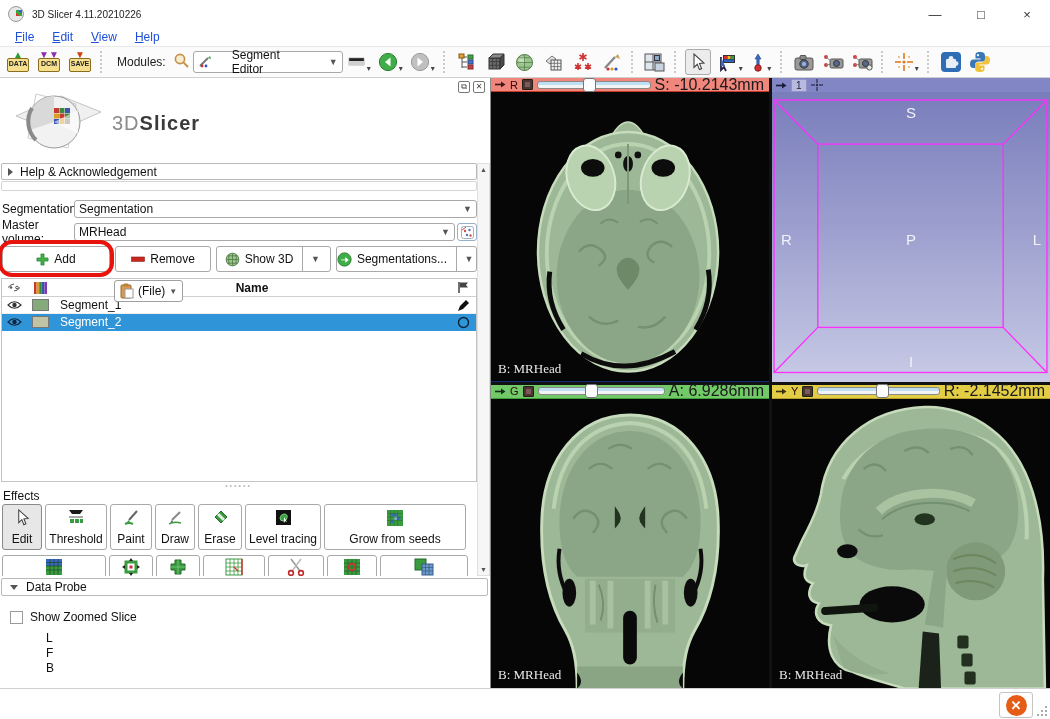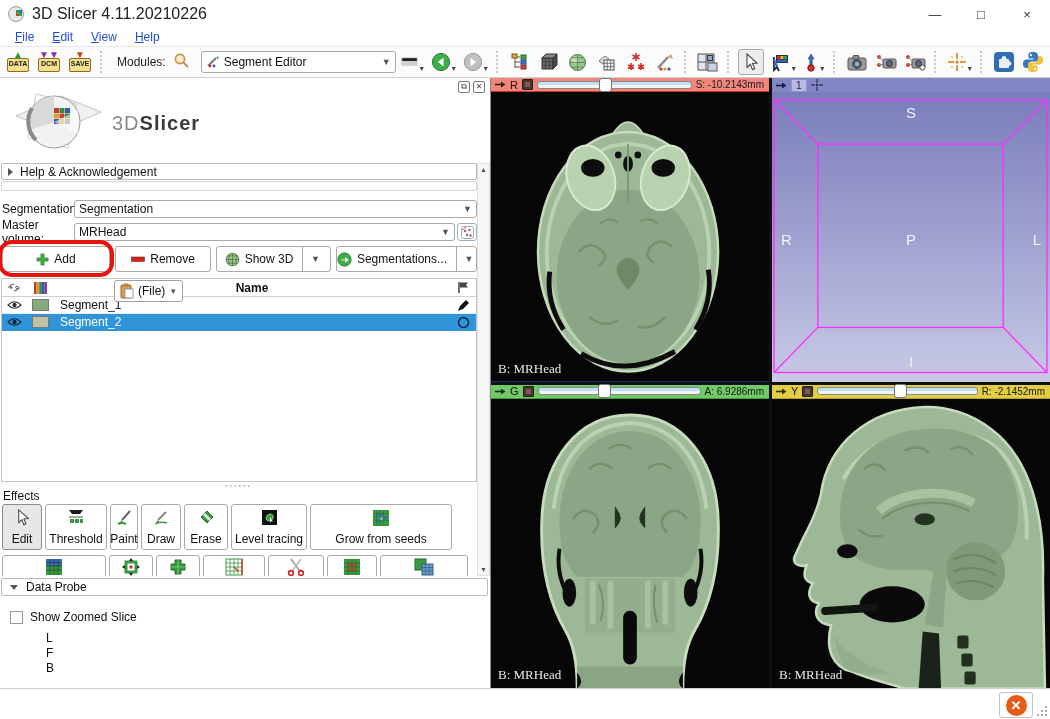--- a/index.html
+++ b/index.html
@@ -5,37 +5,37 @@
   * { box-sizing: border-box; margin: 0; padding: 0; }
   html,body { background:#555; }
   body { font-family: "Liberation Sans", sans-serif; font-size: 12px; color:#111; }
   .window { width:1050px; height:719px; background:#fff; position:relative; overflow:hidden; margin:0 auto; }
 
   
   .titlebar { height:28px; display:flex; align-items:center; padding-left:8px; background:#fff; }
   .app-icon { width:16px; height:16px; border-radius:50%; background:#e8e8e8; border:1px solid #999; position:relative; margin-right:8px; }
   .app-icon::after { content:""; position:absolute; left:7px; top:3px; width:6px; height:6px;
      background:linear-gradient(45deg,#d33 0 33%, #3a3 33% 66%, #36c 66%); }
-  .title-text { font-size:16px; color:#222; }
+  .title-text { font-size:10px; color:#222; }
   .win-controls { margin-left:auto; display:flex; height:28px; }
   .win-btn { width:46px; display:flex; align-items:center; justify-content:center; font-size:13px; color:#333; }
   
   .menubar { height:18px; display:flex; align-items:center; padding-left:6px; background:#fff; }
   .menu-item { display:inline-block; padding:1px 9px; color:#1d4ed8; }
   .menu-item::first-letter { text-decoration: underline; }
   
   .toolbar { height:32px; display:flex; align-items:center; background:#fbfbfb; border-top:1px solid #e8e8e8;
      border-bottom:1px solid #cfcfcf; padding:0 4px; gap:3px; }
   .tb-sep { width:5px; height:22px; border-left:2px dotted #c9c9c9; margin:0 3px; }
   .tb-btn { height:26px; min-width:26px; display:flex; align-items:center; justify-content:center; border-radius:3px; padding:0 2px; }
   .tb-btn.active { border:1px solid #aaa; background:#ececec; }
   .tb-label { color:#222; margin:0 4px 0 6px; }
   .combo { height:22px; border:1px solid #a9a9a9; border-radius:3px; background:#fff; display:flex; align-items:center; padding:0 4px; }
   .combo .caret { margin-left:auto; color:#555; font-size:9px; padding-left:8px; }
-  .module-combo { width:195px; gap:4px;margin-left:8px; }
+  .module-combo { width:150px; gap:20px; }
   .mini-caret { font-size:8px; color:#444; margin-left:1px; align-self:flex-end; padding-bottom:2px; }
   .fileicon { width:24px; height:22px; position:relative; }
   .fileicon .folder { position:absolute; left:1px; top:7px; width:22px; height:14px; background:#f6df8d; border:1px solid #8a6d1f; border-radius:2px; }
   .fileicon .ftext { position:absolute; left:1px; top:9px; width:22px; text-align:center; font-size:7px; font-weight:bold; color:#222; }
   .fileicon .arrow { position:absolute; top:-1px; left:0; width:24px; text-align:center; font-size:10px; line-height:10px; }
   
   .main { display:flex; height:610px; }
   
   .panel { width:491px; background:#fff; border-right:1px solid #8a8a8a; position:relative; flex:none; }
   .panel-mini-btns { position:absolute; top:3px; right:5px; display:flex; gap:3px; }
@@ -94,21 +94,21 @@
   
   .views { flex:1; background:#111; display:grid; grid-template-columns:1fr 1fr; grid-template-rows:1fr 1fr; gap:3px; }
   .view { display:flex; flex-direction:column; min-width:0; min-height:0; }
   .vhead { height:14px; display:flex; align-items:center; gap:4px; padding:0 5px 0 4px; font-size:11px; color:#2a0a0a; }
   .vbody { flex:1; position:relative; background:#1d4ed8; overflow:hidden; }
   .vbody svg { position:absolute; inset:0; width:100%; height:100%; }
   .corner-label { position:absolute; left:7px; bottom:5px; color:#e9e9e9; font-family:"Liberation Serif", serif; font-size:13px; }
   .slider { flex:1; height:8px; border:1px solid #8a8a8a; border-radius:3px; position:relative;
      background:linear-gradient(to bottom,#bfe0f2 0 45%, #f3f3f3 45% 100%); }
   .slider .handle { position:absolute; top:-4px; width:13px; height:14px; background:#fdfdfd; border:1px solid #777; border-radius:3px; }
-  .offset-text { flex:none; font-size:10px; color:#1a1a1a; }
+  .offset-text { flex:none; font-size:16px; color:#1a1a1a; }
   .menu-chip { width:11px; height:11px; background:#4c3434; border:1px solid #221; border-radius:1px; position:relative; }
   .menu-chip::after { content:""; position:absolute; inset:2px; background:#7a5a5a; }
   .threed-body { background:linear-gradient(to bottom,#797dbb 0%, #9b9ecd 45%, #c8cae6 100%); }
   .axis-label { position:absolute; color:#f2f2f7; font-size:15px; }
   .badge-1 { background:#b8bbdf; border:1px solid #9093c8; color:#223; font-size:10px; padding:0 4px; border-radius:1px; line-height:11px; }
   
   .statusbar { height:31px; background:#fff; border-top:1px solid #cfcfcf; position:relative; }
   .err-btn { position:absolute; right:17px; top:3px; width:34px; height:26px; border:1px solid #c4c4c4; border-radius:3px;
      background:#fff; display:flex; align-items:center; justify-content:center; }
   .err-circle { width:21px; height:21px; border-radius:50%; background:#e55c17; color:#fff; font-weight:bold;
@@ -547,21 +547,21 @@
         <div class="fx-btn" style="width:62px">
           <svg width="18" height="17" viewBox="0 0 18 17">
               <path d="M2 1 h14 l-3 4 h-8 Z" fill="#1a1a1a"></path>
               <line x1="2" y1="8" x2="16" y2="8" stroke="#555"></line>
               <rect x="3" y="10" width="4" height="4" fill="#3a9a40"></rect>
               <rect x="8" y="10" width="4" height="4" fill="#3a9a40"></rect>
               <rect x="13" y="10" width="3" height="4" fill="#3a9a40"></rect>
             </svg>
           <span>Threshold</span>
         </div>
-        <div class="fx-btn" style="width:28px">
+        <div class="fx-btn" style="width:42px">
           <svg width="17" height="17" viewBox="0 0 17 17">
               <line x1="6" y1="11" x2="14" y2="2" stroke="#666" stroke-width="2"></line>
               <polygon points="6,11 3,14 7,14" fill="#3a9a40"></polygon>
               <path d="M2 15 q4 -2 8 0" stroke="#3a9a40" stroke-width="2" fill="none"></path>
             </svg>
           <span>Paint</span>
         </div>
         <div class="fx-btn" style="width:40px">
           <svg width="17" height="17" viewBox="0 0 17 17">
               <line x1="5" y1="11" x2="13" y2="3" stroke="#888" stroke-width="2"></line>

